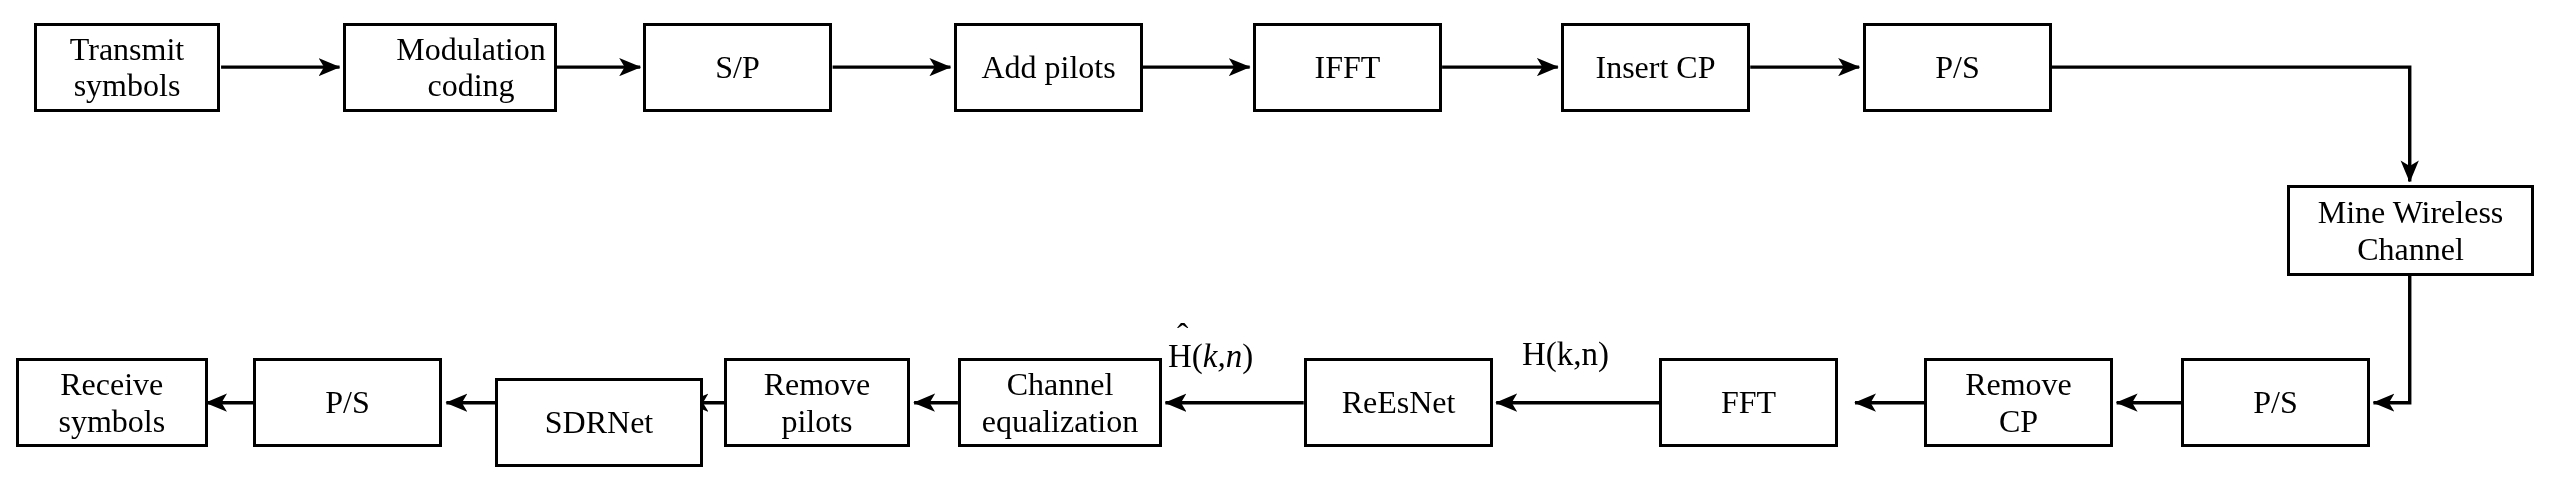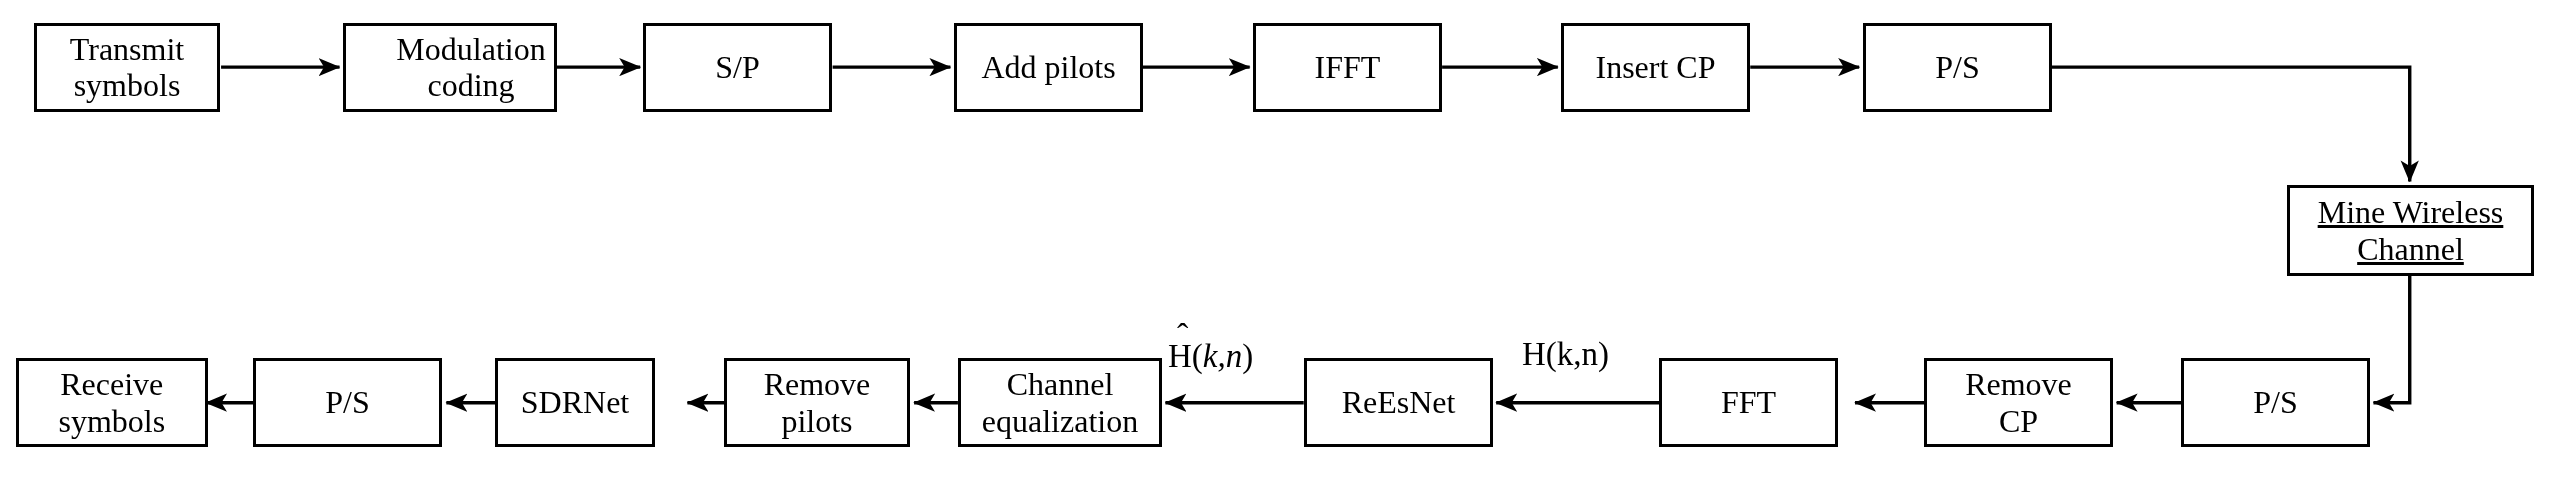--- a/index.html
+++ b/index.html
@@ -101,33 +101,33 @@
   <div class="box" style="left:34px;   top:22.6px; width:186px; height:89px;">Transmit
 symbols</div>
   <div class="box" style="left:343px;  top:22.6px; width:214px; height:89px;padding-left:42px;">Modulation
 coding</div>
   <div class="box" style="left:643px;  top:22.6px; width:189px; height:89px;">S/P</div>
   <div class="box" style="left:954px; top:22.6px; width:189px; height:89px;">Add pilots</div>
   <div class="box" style="left:1561px; top:22.6px; width:189px; height:89px;">Insert CP</div>
   <div class="box" style="left:1253px; top:22.6px; width:189px; height:89px;">IFFT</div>
   <div class="box" style="left:1863px; top:22.6px; width:189px; height:89px;">P/S</div>
 
-  <div class="box" style="left:2287px; top:185px; width:247px; height:91px;text-decoration:underline;">Mine Wireless
+  <div class="box" style="left:2287px; top:185px; width:247px; height:91px;">Mine Wireless
 Channel</div>
 
   <div class="box" style="left:2181px; top:358px; width:189px; height:89px;">P/S</div>
   <div class="box" style="left:1924px; top:358px; width:189px; height:89px;">Remove
 CP</div>
   <div class="box" style="left:1659px; top:358px; width:179px; height:89px;">FFT</div>
   <div class="box" style="left:1304px; top:358px; width:189px; height:89px;">ReEsNet</div>
   <div class="box" style="left:958px; top:358px; width:204px; height:89px;">Channel
 equalization</div>
   <div class="box" style="left:724px; top:358px; width:186px; height:89px;">Remove
 pilots</div>
-  <div class="box" style="left:495px;  top:358px; width:160px; height:89px;">SDRNet</div>
+  <div class="box" style="left:495px;  top:378px; width:208px; height:89px;">SDRNet</div>
   <div class="box" style="left:253px;  top:358px; width:189px; height:89px;">P/S</div>
   <div class="box" style="left:15.8px;   top:358px; width:192px; height:89px;">Receive
 symbols</div>
 
   <div class="edge-label" style="left:1168px; top:340px;">
     <span class="hat-wrap"><span class="hat">ˆ</span><span>H(</span></span><span class="it">k,n</span><span>)</span>
   </div>
 
   <div class="edge-label" style="left:1522px; top:338px;">
     <span>H(k,n)</span>

